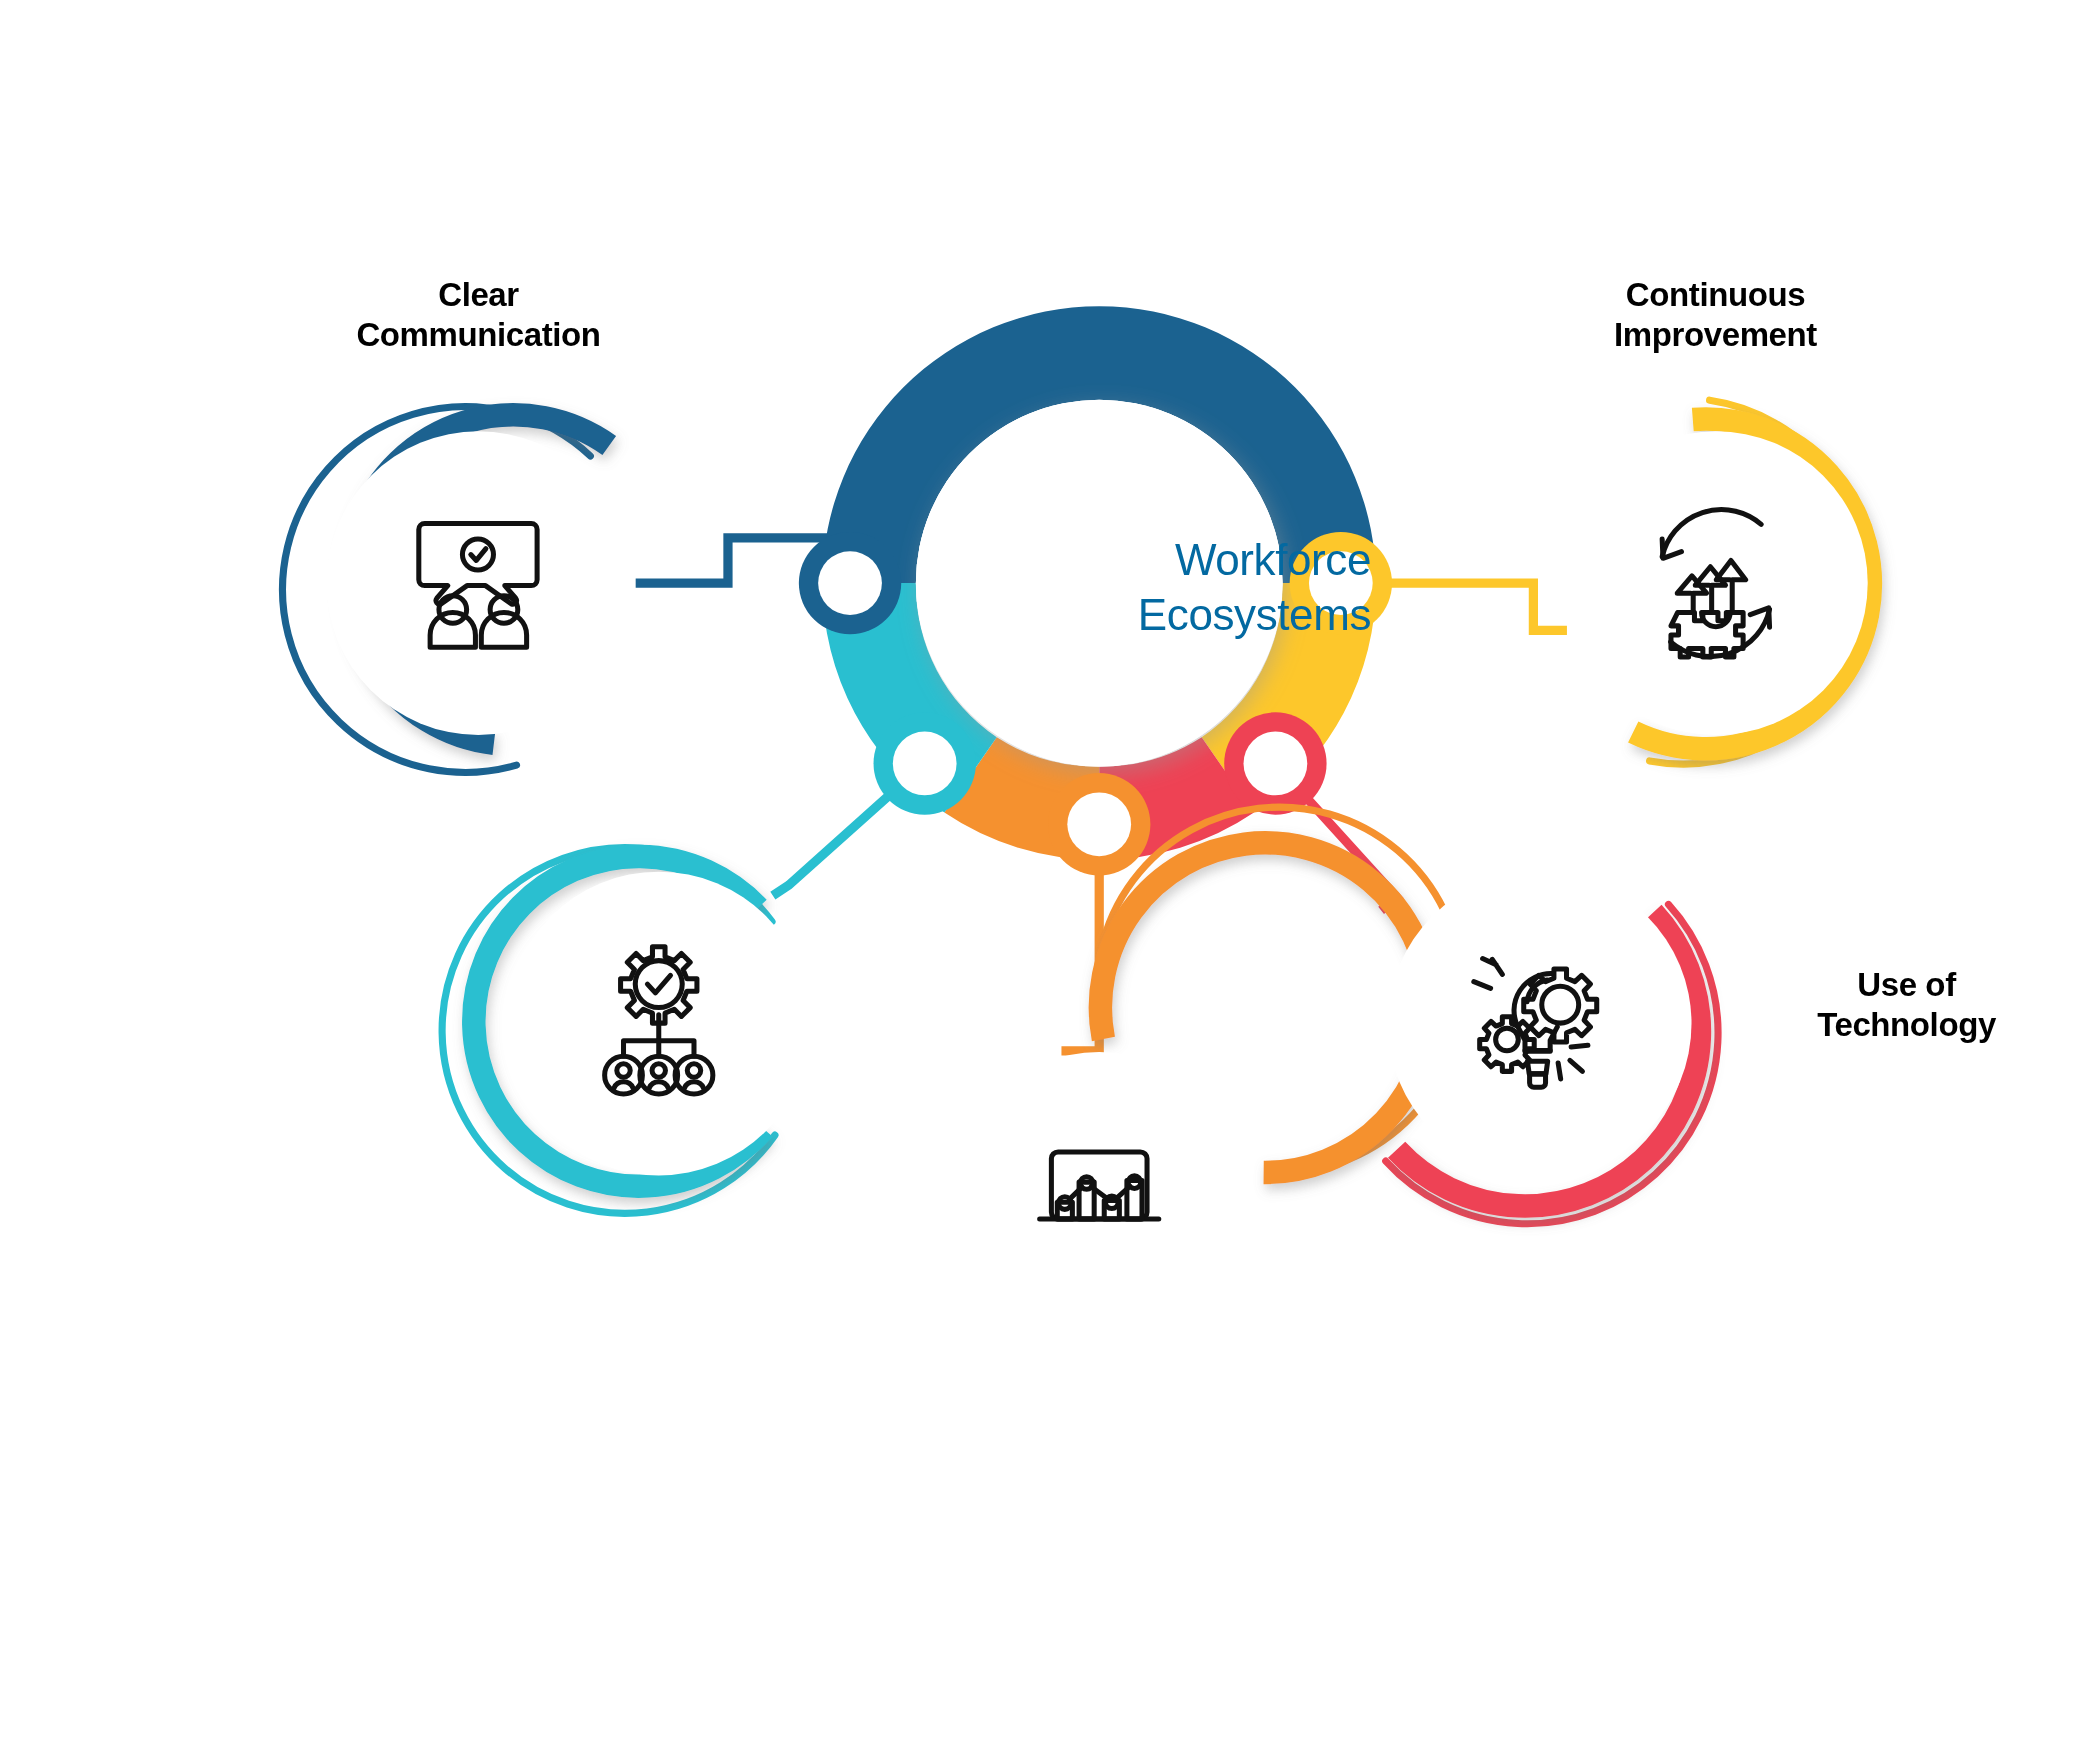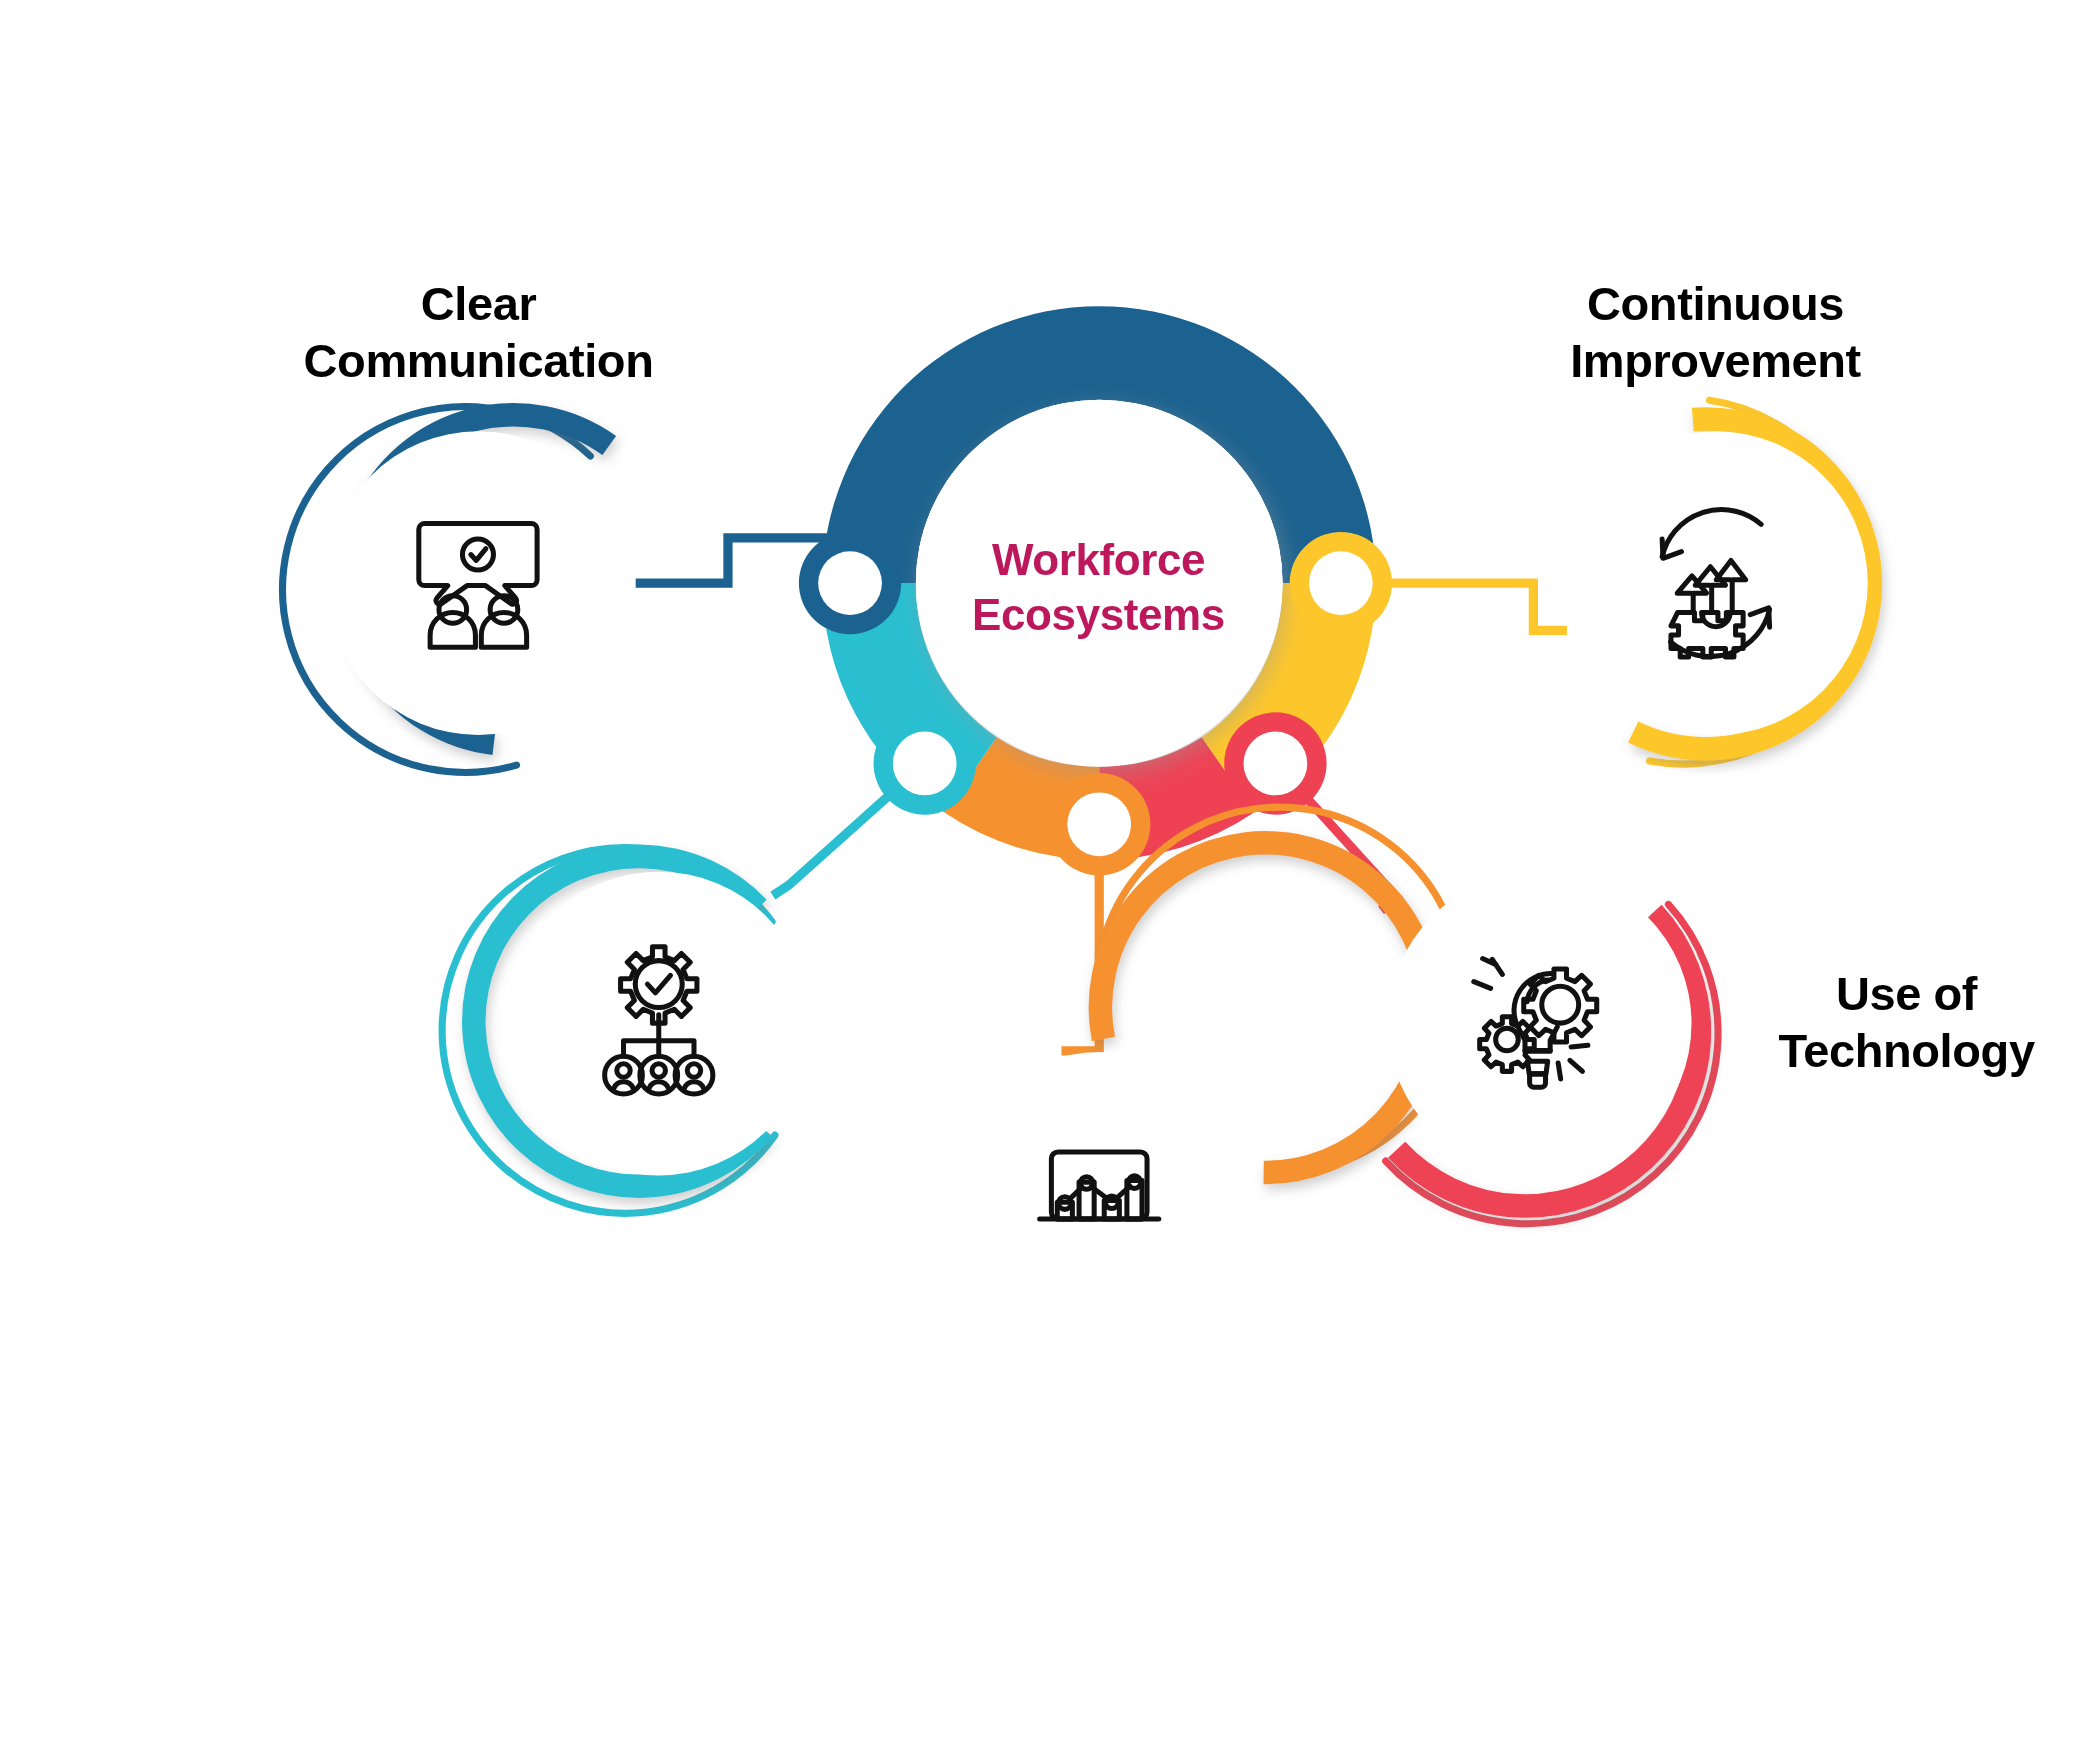--- a/index.html
+++ b/index.html
@@ -24,34 +24,34 @@
     top: 0;
     left: 0;
     width: 2185px;
     height: 1748px;
   }
   .node-label {
     position: absolute;
     text-align: center;
     font-family: "Liberation Sans", sans-serif;
     font-weight: bold;
-    font-size: 47px;
+    font-size: 33px;
     line-height: 1.22;
     color: #000000;
     letter-spacing: -0.4px;
     white-space: pre-line;
   }
   .hub-label {
     position: absolute;
-    text-align: center;
+    text-align: right;
     font-family: "Liberation Sans", sans-serif;
-    font-weight: bold;
+    font-weight: normal;
     font-size: 44px;
     line-height: 1.25;
-    color: #be185d;
+    color: #0369a1;
     letter-spacing: -0.4px;
     white-space: pre-line;
   }
 </style>
 </head>
 <body>
 
 <div id="canvas">
 
   <svg id="diagram" viewBox="0 0 5208 4167">

